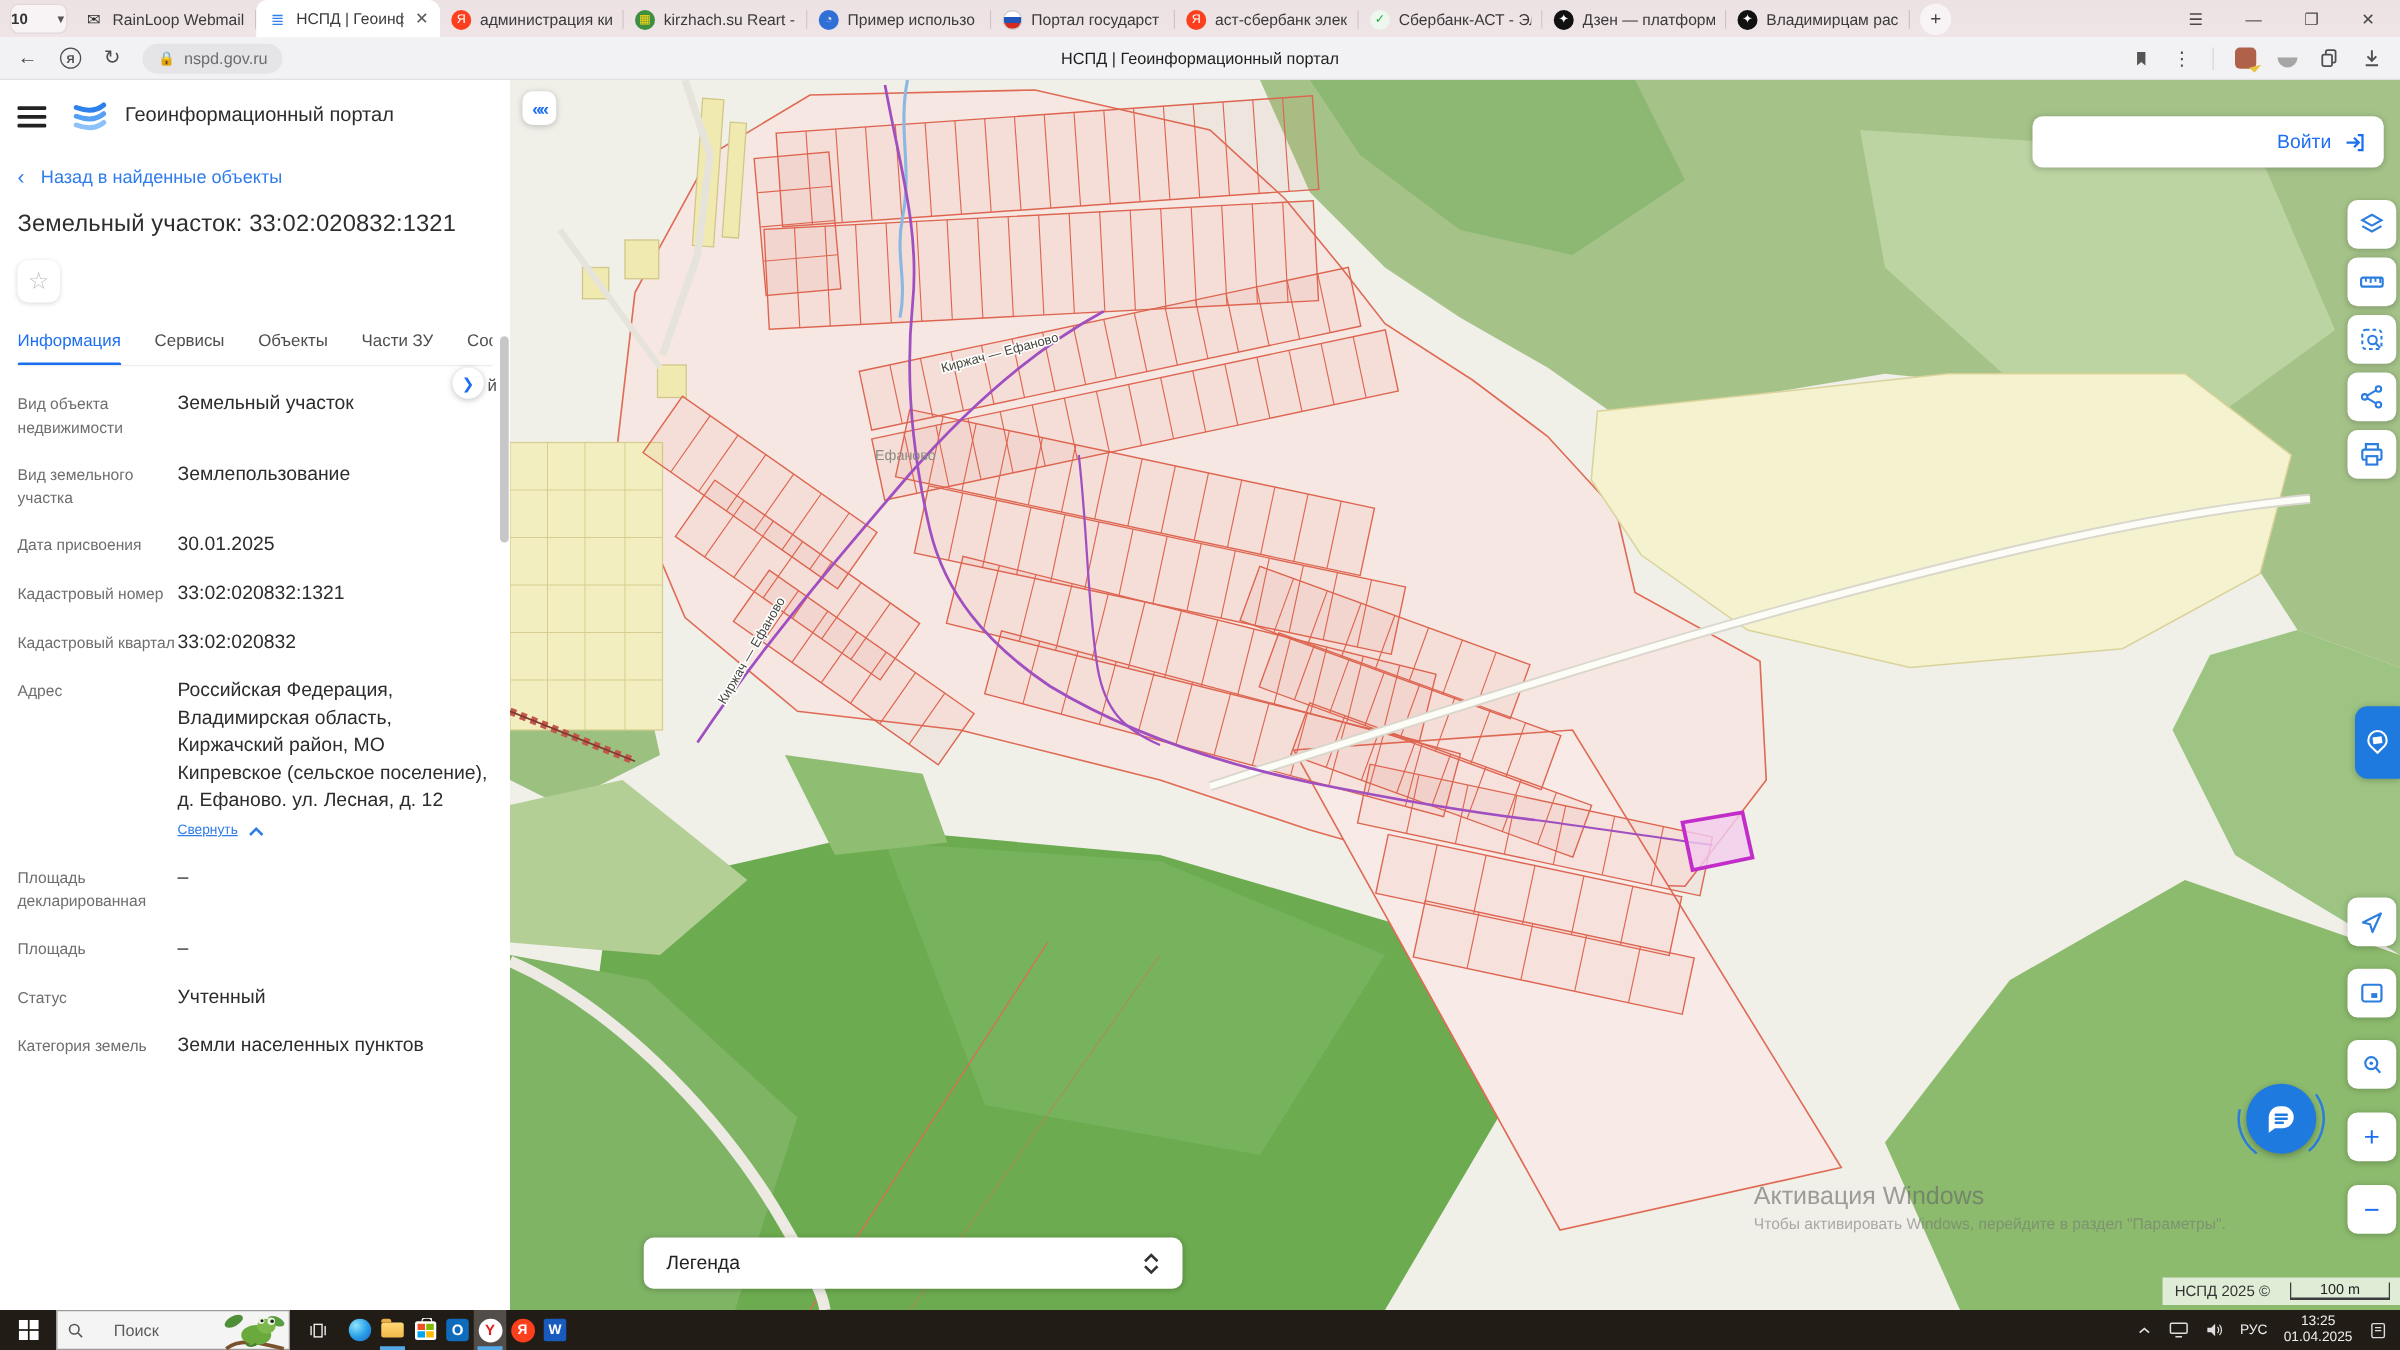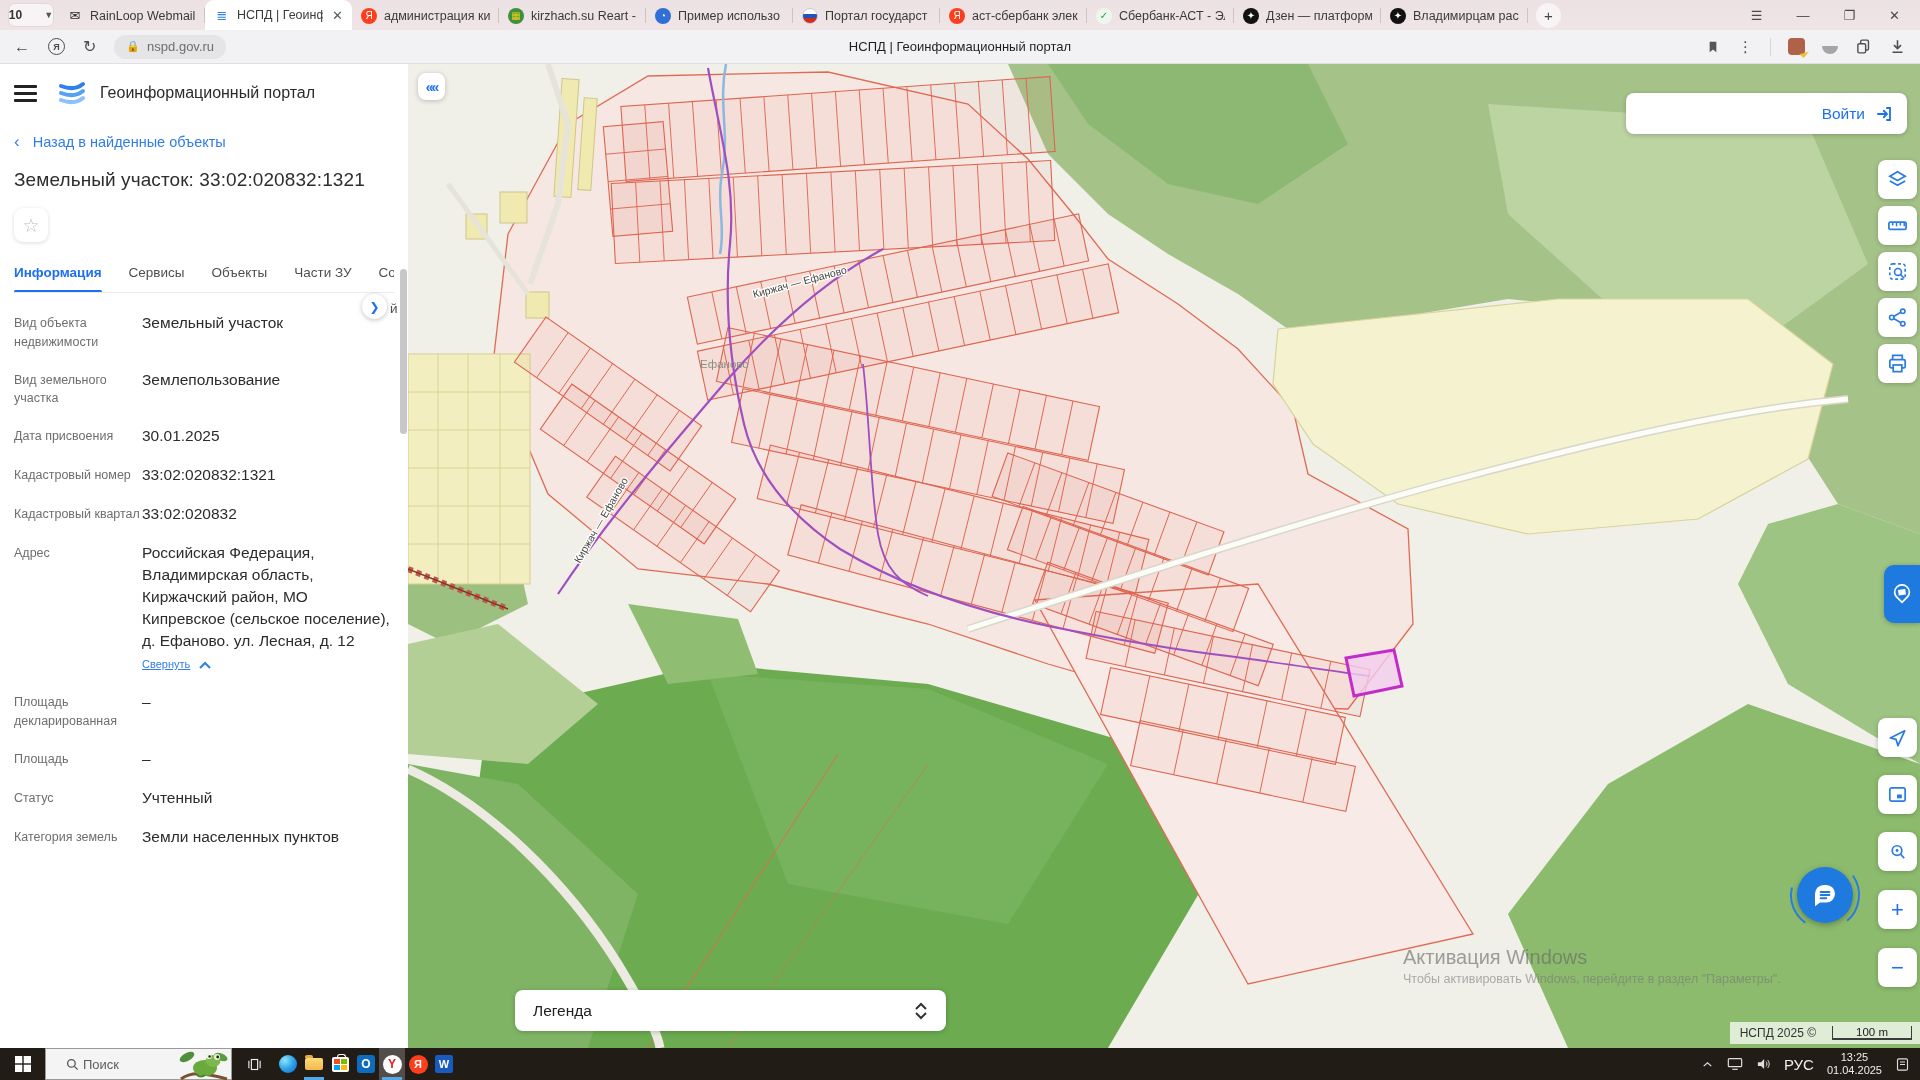--- a/index.html
+++ b/index.html
@@ -41,21 +41,21 @@
   #burger { display:flex; flex-direction:column; gap:4px; width:23px; }
   #burger i { height:3px; background:#222; border-radius:1px; }
   #p-logo-title { display:flex; align-items:center; gap:13px; }
   #p-title { font-size:16px; color:#2b2b2b; }
   #backrow { margin-top:27px; display:flex; align-items:center; gap:13px; color:#2f7cea; font-size:14.5px; }
   #backrow .chev { font-size:17px; line-height:1; }
   #obj-title { margin-top:19px; font-size:19px; color:#2e2e2e; font-weight:500; letter-spacing:0.1px; }
   #starbtn { margin-top:17px; width:34px; height:34px; border-radius:9px; background:#fff; box-shadow:0 1px 4px rgba(0,0,0,0.14); display:flex; align-items:center; justify-content:center; font-size:19px; color:#bdbdbd; }
   #ptabs { margin-top:23px; position:relative; display:flex; gap:27px; border-bottom:1px solid #ececec; padding-bottom:12px; font-size:13.5px; color:#4e4e4e; white-space:nowrap; overflow:hidden; }
   .ptab { position:relative; }
-  .ptab.active { color:#1d6ff2;font-weight:bold; }
+  .ptab.active { color:#1d6ff2; }
   .ptab.active:after { content:""; position:absolute; left:0; right:0; bottom:-13px; height:3px; background:#1d6ff2; border-radius:2px; }
   #tab-arrow { position:absolute; left:362px; top:230px; width:25px; height:25px; border-radius:50%; background:#fff; box-shadow:0 1px 5px rgba(0,0,0,0.25); display:flex; align-items:center; justify-content:center; color:#1d6ff2; font-size:12px; z-index:3; }
   #tab-frag { position:absolute; left:390px; top:237px; font-size:13.5px; color:#4e4e4e; z-index:2; }
   #fields { margin-top:19px; }
   .frow { display:flex; margin-bottom:17px; }
   .flabel { width:128px; flex:0 0 128px; font-size:12.5px; color:#6e6e6e; line-height:1.5; padding-top:2px; }
   .fvalue { flex:1; font-size:15.5px; color:#2c2c2c; line-height:1.42; }
   .collapse { margin-top:5px; display:inline-flex; align-items:center; gap:9px; font-size:11px; color:#2f7cea; }
   .collapse u { text-decoration:underline; }
   #pscroll { position:absolute; right:1px; top:205px; width:7px; height:165px; background:#c7c7c7; border-radius:4px; }
@@ -77,40 +77,40 @@
   #watermark { position:absolute; left:995px; top:882px; color:rgba(104,104,104,0.62); pointer-events:none; }
   #watermark .l1 { font-size:20px; }
   #watermark .l2 { font-size:12.5px; margin-top:3px; color:rgba(118,118,118,0.58); }
   #attrib { position:absolute; right:0; bottom:4px; height:22px; display:flex; align-items:center; gap:16px; background:rgba(255,255,255,0.72); padding:0 8px 0 10px; }
   #attrib .txt { font-size:12px; color:#333; }
   #scalebox { width:80px; height:14px; border-left:1.5px solid #3c3c3c; border-right:1.5px solid #3c3c3c; border-bottom:2px solid #3c3c3c; font-size:11.5px; color:#222; text-align:center; line-height:12px; }
 
   
   #taskbar { position:absolute; left:0; top:1048px; width:1920px; height:32px; background:#221c16; display:flex; align-items:center; color:#eee; }
   #startbtn { width:45px; height:32px; display:flex; align-items:center; justify-content:center; }
-  #tsearch { width:187px; height:32px; background:#f4f4f4; border:1px solid #9a9a9a; display:flex; align-items:center; gap:4px; padding:0 20px; position:relative; }
+  #tsearch { width:187px; height:32px; background:#f4f4f4; border:1px solid #9a9a9a; display:flex; align-items:center; gap:24px; padding:0 8px; position:relative; }
   #tsearch .ph { color:#5c5c5c; font-size:13px; }
   #tsearch svg.frog { position:absolute; right:0; top:0; }
   #taskview { width:34px; height:32px; display:flex; align-items:center; justify-content:center; margin-left:5px; }
   #apps { display:flex; height:32px; margin-left:4px; }
   .app { width:26px; height:32px; display:flex; align-items:center; justify-content:center; position:relative; }
   .app.active { background:rgba(255,255,255,0.22); }
   .app.running:after { content:""; position:absolute; left:3px; right:3px; bottom:0; height:3px; background:#55a8e8; }
   .ic-edge { width:18px; height:18px; border-radius:50%; background:radial-gradient(circle at 32% 30%, #8fe4fa, #2ba3e8 50%, #1c5ec9); }
   .ic-folder { width:18px; height:12px; background:linear-gradient(#ffd977,#f3b84a); border-radius:2px; position:relative; }
   .ic-folder:before { content:""; position:absolute; left:0; top:-3px; width:8px; height:3px; background:#e8ad45; border-radius:2px 2px 0 0; }
   .ic-store { width:17px; height:15px; background:#fff; border-radius:2px; display:grid; grid-template-columns:6px 6px; grid-template-rows:5px 5px; gap:1px; align-content:center; justify-content:center; position:relative; }
   .ic-store:before { content:""; position:absolute; top:-3px; left:5px; width:7px; height:4px; border:1.4px solid #fff; border-bottom:none; border-radius:3px 3px 0 0; }
   .ic-store i:nth-child(1){background:#f25022}.ic-store i:nth-child(2){background:#7fba00}.ic-store i:nth-child(3){background:#00a4ef}.ic-store i:nth-child(4){background:#ffb900}
   .ic-outlook { width:18px; height:18px; background:#0f6cbd; border-radius:3px; color:#fff; font-weight:bold; font-size:12px; display:flex; align-items:center; justify-content:center; }
   .ic-ybro { width:19px; height:19px; background:#fff; border-radius:50%; color:#e02020; font-weight:bold; font-size:12px; display:flex; align-items:center; justify-content:center; }
   .ic-ya { width:19px; height:19px; background:#fc3f1d; border-radius:50%; color:#fff; font-weight:bold; font-size:11px; display:flex; align-items:center; justify-content:center; }
   .ic-word { width:18px; height:18px; background:#185abd; border-radius:2px; color:#fff; font-weight:bold; font-size:11px; display:flex; align-items:center; justify-content:center; }
   #tray { margin-left:auto; display:flex; align-items:center; gap:13px; padding-right:10px; }
-  #tray .lang { font-size:15px; }
+  #tray .lang { font-size:11px; }
   #clock { font-size:11px; line-height:13px; text-align:center; }
 </style>
 </head>
 <body>
 
 <div id="tabbar">
   <div id="tabctr">
       <span>10</span>
       <span class="chev">▼</span>
     </div>

